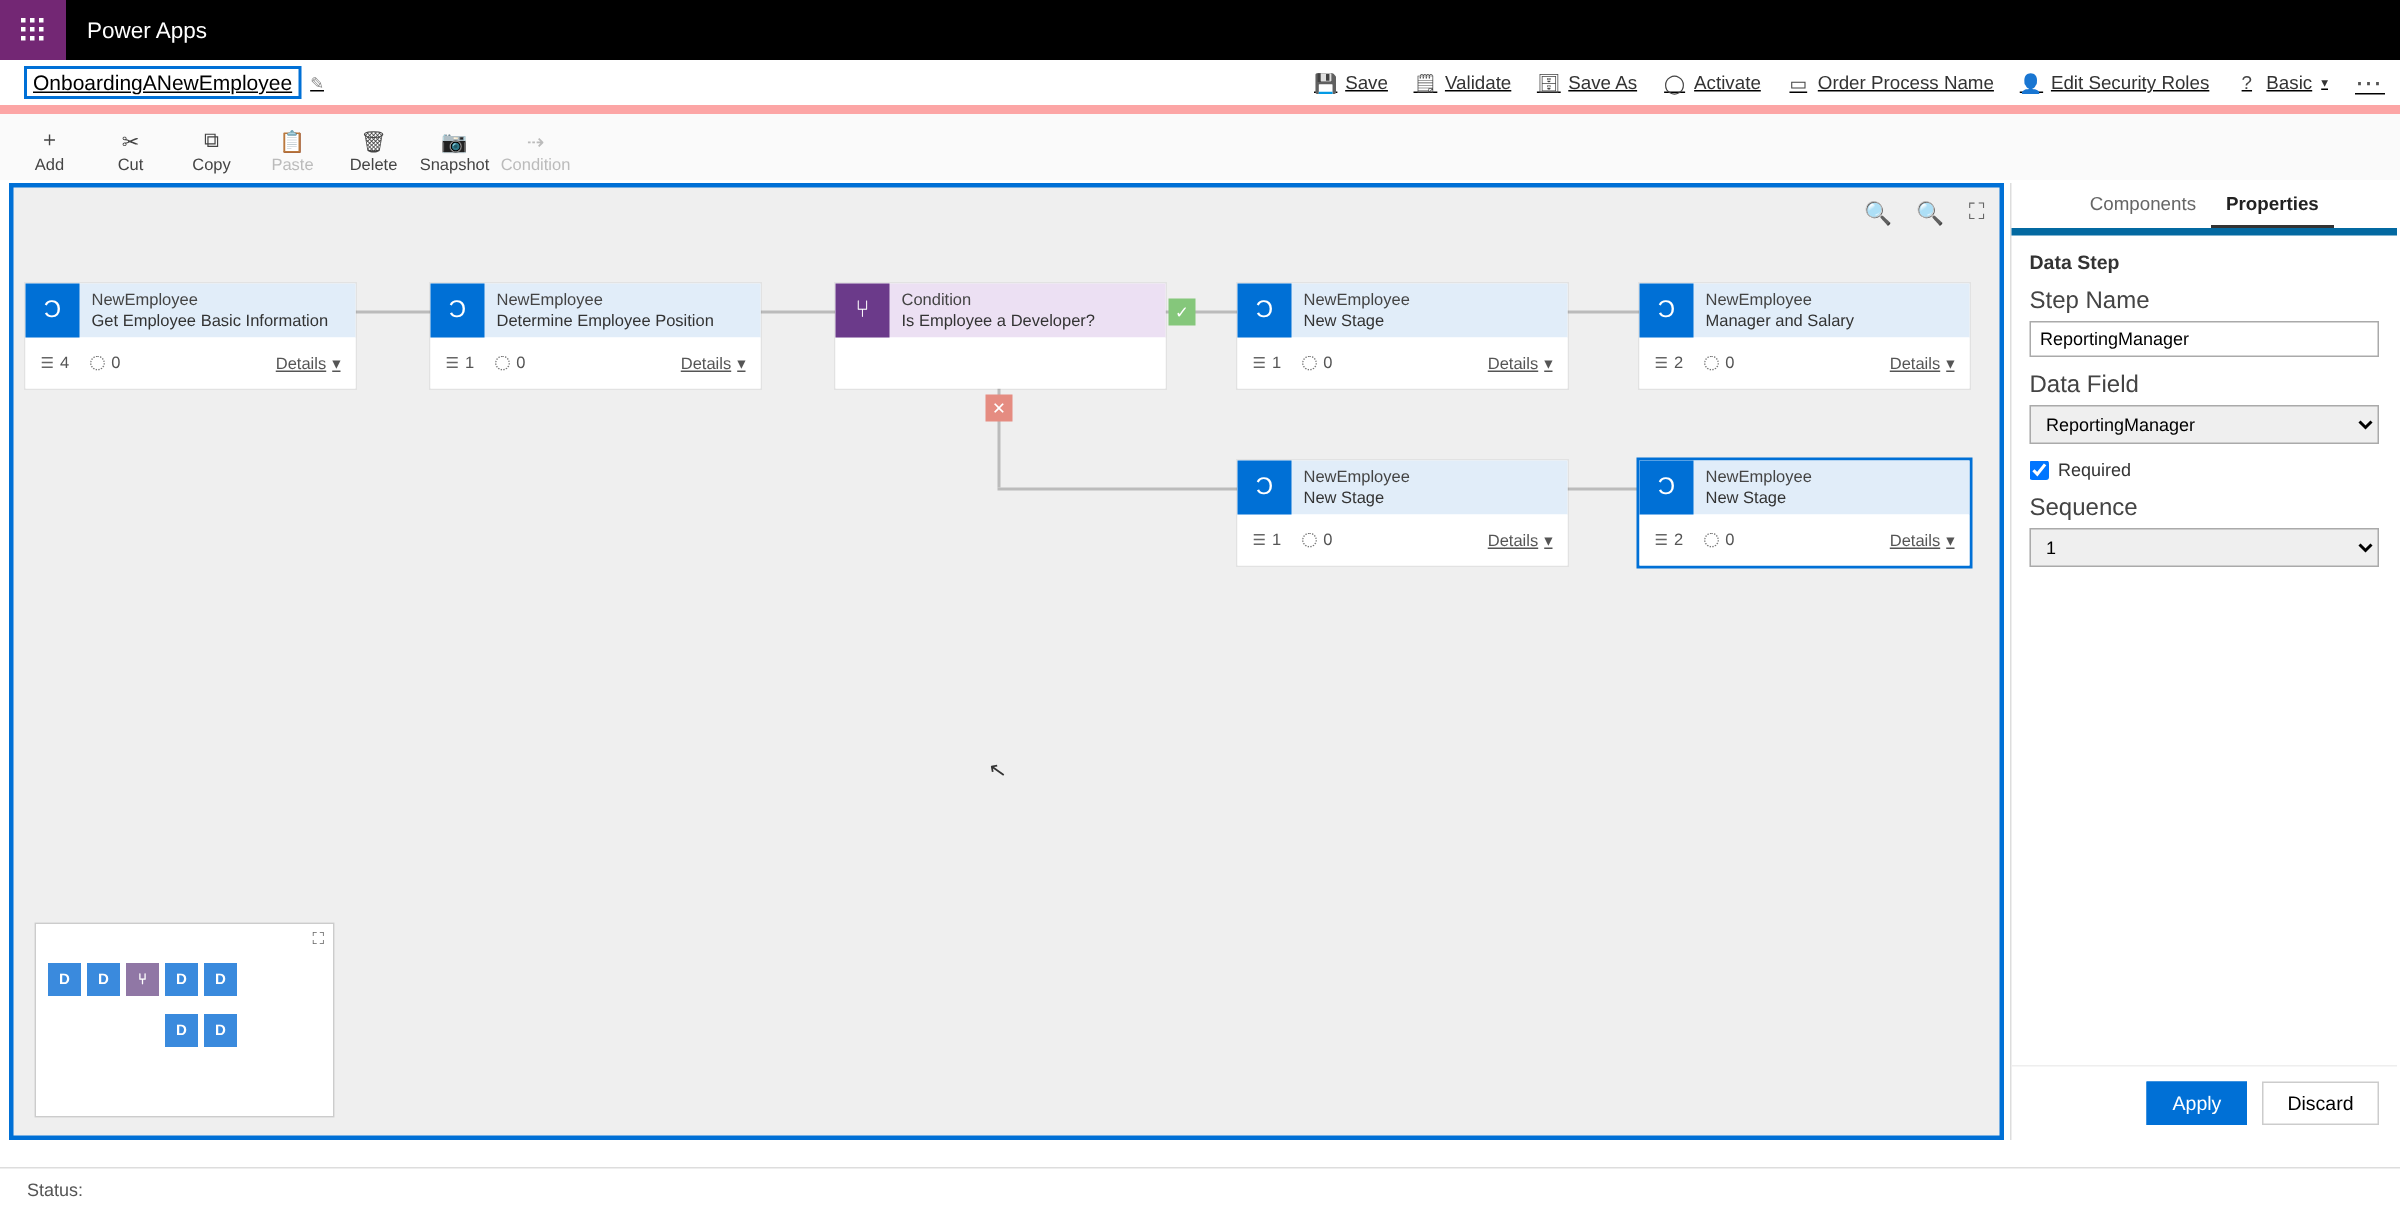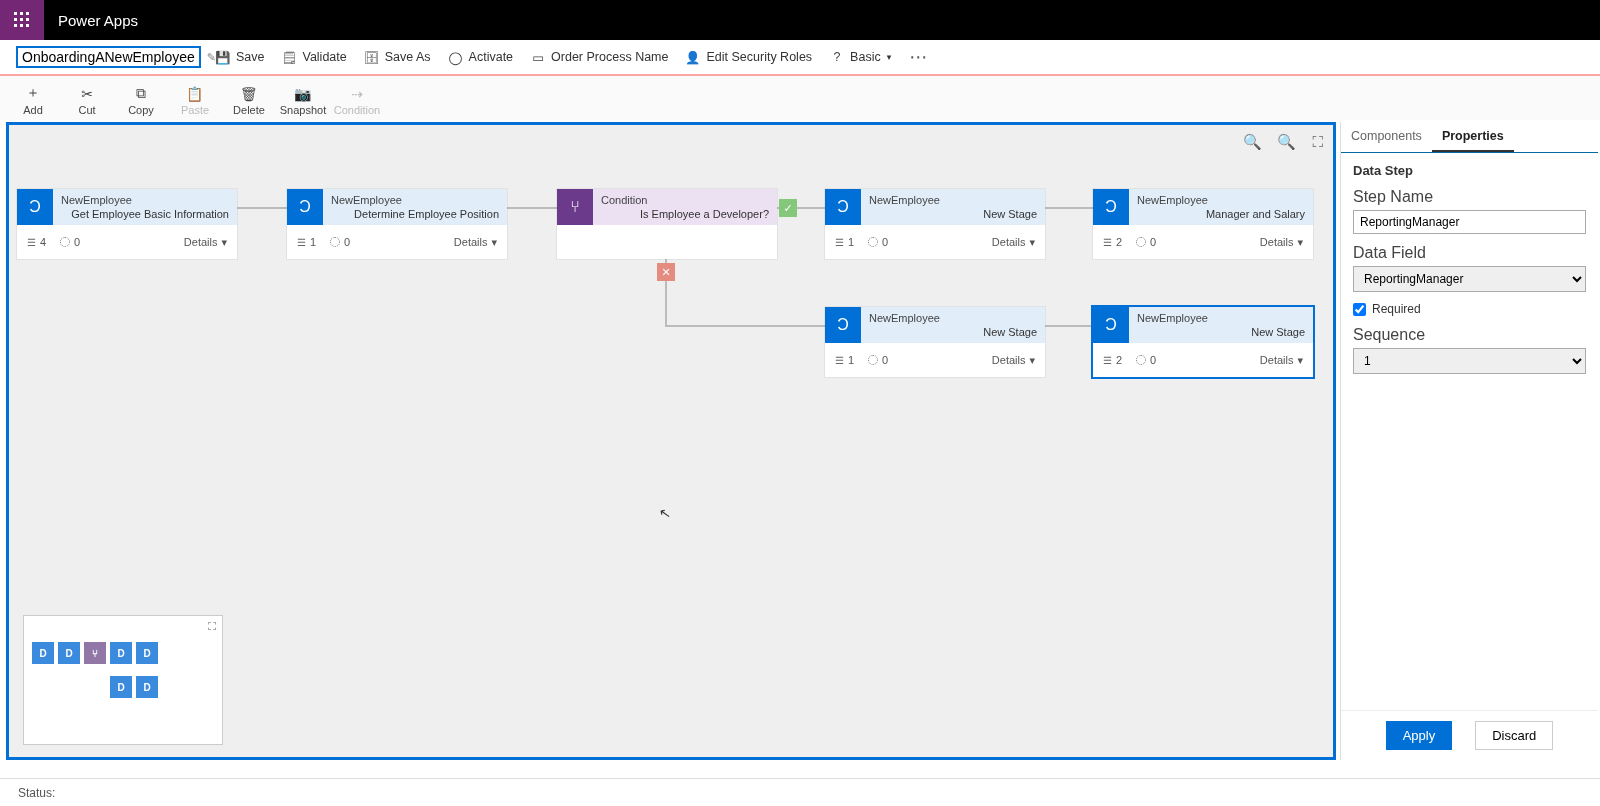--- a/index.html
+++ b/index.html
@@ -5,21 +5,21 @@
 * { box-sizing: border-box; margin: 0; padding: 0; font-family: "Segoe UI", Arial, sans-serif; }
 body { width: 1600px; height: 806px; background: #fff; overflow: hidden; position: relative; }
 
 
 .top-bar { height: 40px; background: #000; display: flex; align-items: center; }
 .waffle { width: 44px; height: 40px; background: #732774; display: flex; align-items: center; justify-content: center; cursor: pointer; }
 .waffle svg { width: 16px; height: 16px; }
 .top-title { color: #fff; font-size: 15px; margin-left: 14px; }
 
 
-.cmd-bar { height: 36px; display: flex; align-items: center; padding: 0 10px; border-bottom: 2px solid #fca5a5; }
+.cmd-bar { height: 36px; display: flex; align-items: center; justify-content: space-between; padding: 0 10px; border-bottom: 6px solid #fca5a5; text-decoration: underline; }
 .flow-name { border: 2px solid #0070d6; padding: 1px 4px; font-size: 14px; margin-left: 6px; display: inline-block; }
 .flow-name-wrap { display: flex; align-items: center; gap: 6px; }
 .edit-pencil { color: #888; font-size: 11px; }
 .cmd-right { display: flex; align-items: center; gap: 18px; }
 .cmd-btn { display: flex; align-items: center; gap: 6px; font-size: 12.5px; color: #333; cursor: pointer; }
 .cmd-btn .ico { width: 14px; height: 14px; display: inline-flex; align-items: center; justify-content: center; color: #444; }
 .ellipsis { font-size: 18px; letter-spacing: 2px; color: #555; cursor: pointer; }
 
 
 .toolbar { height: 44px; display: flex; align-items: flex-end; padding: 2px 6px 4px 6px; gap: 0; background: #fafafa; }
@@ -34,24 +34,24 @@
 
 .stage { position: absolute; width: 220px; background: #fff; box-shadow: 0 0 0 1px rgba(0,0,0,.05); }
 .stage.selected { box-shadow: 0 0 0 2px #0070d6; }
 .stage-head { display: flex; height: 36px; }
 .stage-icon { width: 36px; background: #0070d6; display: flex; align-items: center; justify-content: center; color: #fff; }
 .stage-head.sel { background: #e1edf9; }
 .stage-head.cond .stage-icon { background: #6b3a8a; }
 .stage-head.cond { background: #ece0f3; }
 .stage-title { flex: 1; padding: 3px 8px; font-size: 11px; line-height: 1.3; display: flex; flex-direction: column; justify-content: center; }
 .stage-title .l1 { color: #444; }
-.stage-title .l2 { color: #333; text-align: right; }
+.stage-title .l2 { color: #333; }
 .stage-foot { height: 34px; display: flex; align-items: center; padding: 0 10px; font-size: 11px; color: #555; background: #fff; gap: 14px; }
 .stage-foot .sp { flex: 1; }
-.details { cursor: pointer; display: flex; gap: 4px; align-items: center; }
+.details { cursor: pointer; display: flex; gap: 4px; align-items: flex-end; text-decoration: underline; }
 .badge { display: flex; gap: 4px; align-items: center; }
 .mini-ico { font-size: 10px; color: #666; }
 .dcircle { width:10px; height:10px; border:1px dotted #777; border-radius:50%; display:inline-block;}
 
 .connector { position: absolute; height: 2px; background: #bbb; }
 .vconnector { position: absolute; width: 2px; background: #bbb; }
 .chk { position:absolute; width:18px; height:18px; background:#85c77b; display:flex; align-items:center; justify-content:center; color:#fff; font-size:11px;}
 .x { position:absolute; width:18px; height:18px; background:#e58c81; display:flex; align-items:center; justify-content:center; color:#fff; font-size:11px;}
 
 
@@ -62,30 +62,30 @@
 .mm-box { width:22px; height:22px; background:#3a8add; display:flex; align-items:center; justify-content:center; color:#fff; font-size:10px; font-weight:bold;}
 .mm-box.c { background:#9077a5; }
 
 
 .gw-bar { position:absolute; right:10px; bottom:10px; width:220px; height:28px; background:#fff; display:flex; align-items:center; padding:0 10px; font-size:11px; color:#555; gap:8px;}
 .gw-bar .sp{flex:1;}
 .gw-bar .ar{color:#555;}
 
 
 .rpanel { position: absolute; right: 2px; top: 122px; width: 258px; bottom: 46px; background: #fff; border-left: 1px solid #ddd; display:flex; flex-direction:column;}
-.rtabs { display:flex; border-bottom:1px solid #0369a1; }
+.rtabs { display:flex; border-bottom:5px solid #0369a1;justify-content:center; }
 .rtab { padding: 7px 10px; font-size: 12.5px; color: #666; cursor:pointer;}
 .rtab.active { color:#222; font-weight:600; border-bottom:2px solid #333;}
 .rbody { padding: 10px 12px; font-size:12.5px; color:#333; }
 .rbody h4 { font-size:13px; font-weight:600; margin-bottom:10px;}
 .fld { margin-bottom:10px;}
 .fld label { font-size:16px; color:#444; display:block; margin-bottom:4px;}
 .fld input[type=text], .fld select { width:100%; padding:4px 6px; font-size:12px; border:1px solid #aaa;}
 .chkrow { display:flex; align-items:center; gap:6px; font-size:12px;}
-.rfoot { margin-top:auto; padding:10px 12px; display:flex; gap:23px; justify-content:center; border-top:1px solid #eee;}
+.rfoot { margin-top:auto; padding:10px 12px; display:flex; gap:10px; justify-content:flex-end; border-top:1px solid #eee;}
 .btn { padding:6px 16px; font-size:13px; border:1px solid #ccc; background:#fff; cursor:pointer;}
 .btn.primary { background:#0070d6; color:#fff; border-color:#0070d6;}
 
 
 .statusbar { position:absolute; left:0; right:0; bottom:0; height:28px; border-top:1px solid #ddd; display:flex; align-items:center; padding:0 18px; font-size:12px; color:#555;}
 .statusbar .v { font-weight:600; margin-left:4px; color:#333;margin-top:44px;}
 
 
 .cursor { position:absolute; left:650px; top:380px; font-size:14px; color:#333; transform:rotate(-10deg);}
 </style>

